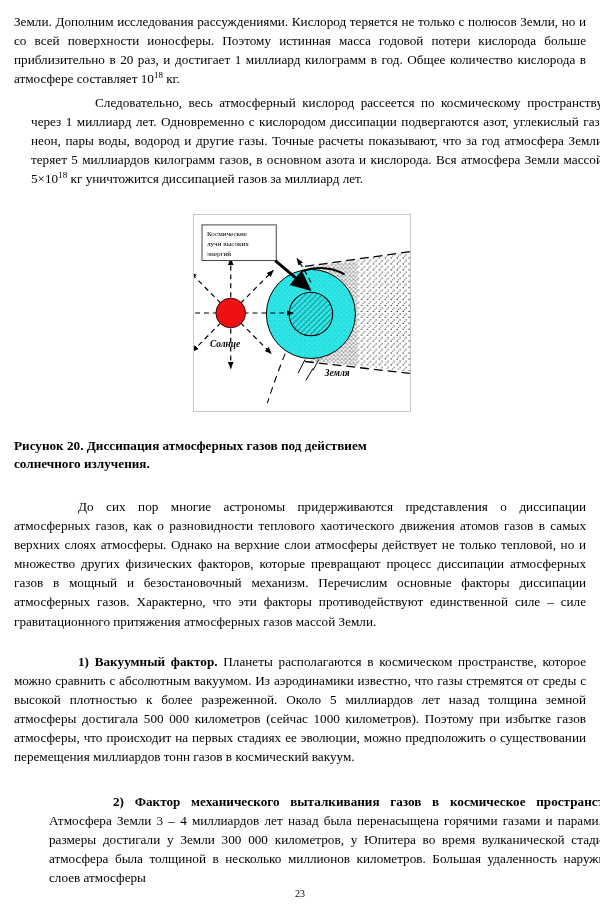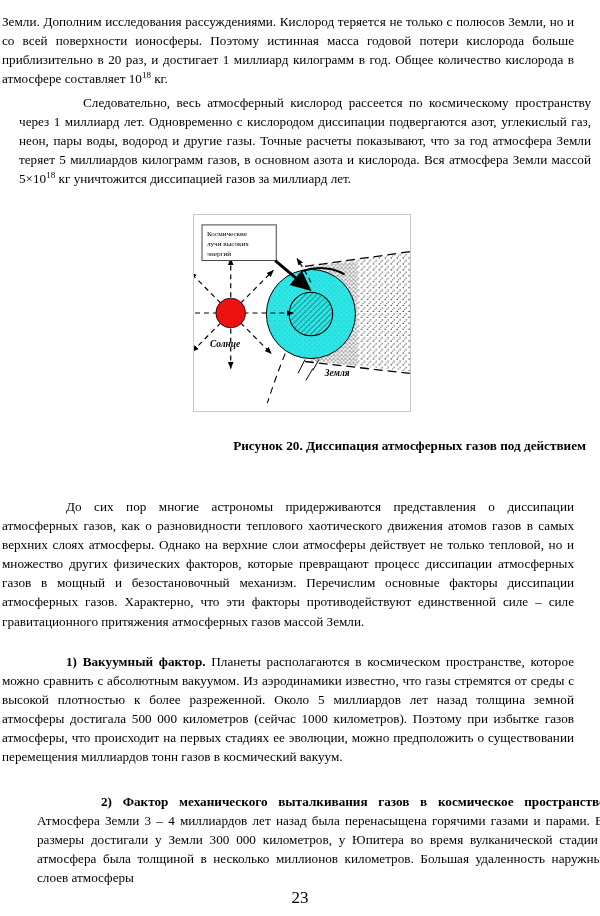--- a/index.html
+++ b/index.html
@@ -17,21 +17,21 @@
   }
   .page {
     position: relative;
     width: 600px;
     height: 916px;
     padding: 0;
     box-sizing: border-box;
   }
   .body-text {
     position: absolute;
-    left: 2px;
+    left: 14px;
     width: 572px;
     font-size: 13.2px;
     line-height: 19.1px;
     text-align: justify;
     text-justify: inter-word;
     hyphens: none;
   }
   .indent {
     text-indent: 64px;
   }
@@ -58,33 +58,33 @@
     width: 100%;
     height: 100%;
   }
 
   
   .caption {
     position: absolute;
     left: 14px;
     width: 572px;
     top: 437px;
-    text-align: right;
+    text-align: left;
     font-size: 13.2px;
     line-height: 18px;
     font-weight: bold;
   }
 
   
   .page-number {
     position: absolute;
     left: 0;
     width: 600px;
     text-align: center;
-    font-size: 17px;
+    font-size: 10px;
   }
 </style>
 </head>
 <body>
 
 <div class="page">
 
   <div class="body-text" style="top:12px;">
     <span>Земли. Дополним исследования рассуждениями. Кислород теряется не только с полюсов Земли, но и со всей поверхности ионосферы. Поэтому истинная масса годовой потери кислорода больше приблизительно в 20 раз, и достигает 1 миллиард килограмм в год. Общее количество кислорода в атмосфере составляет 10</span><sup>18</sup><span> кг.</span>
   </div>
@@ -173,20 +173,21 @@
       <line x1="82" y1="46" x2="114" y2="73" stroke="#000000" stroke-width="3" marker-end="url(#arrowBig)"></line>
 
       <path d="M118,68 Q112,56 104,44" stroke="#000000" stroke-width="1.2" fill="none" stroke-dasharray="5,4" marker-end="url(#arrowThin)"></path>
 
       <path d="M108,57 Q132,49 152,60" stroke="#000000" stroke-width="2" fill="none"></path>
     </svg>
   </div>
 
   <div class="caption">
     <div>Рисунок 20. Диссипация атмосферных газов под действием</div>
+    <div>солнечного излучения.</div>
   </div>
 
   <div class="body-text indent" style="top:497px;">До сих пор многие астрономы придерживаются представления о диссипации атмосферных газов, как о разновидности теплового хаотического движения атомов газов в самых верхних слоях атмосферы. Однако на верхние слои атмосферы действует не только тепловой, но и множество других физических факторов, которые превращают процесс диссипации атмосферных газов в мощный и безостановочный механизм. Перечислим основные факторы диссипации атмосферных газов. Характерно, что эти факторы противодействуют единственной силе – силе гравитационного притяжения атмосферных газов массой Земли.</div>
 
   <div class="body-text indent" style="top:652px;">
     <b>1)</b>
     <b>Вакуумный фактор.</b><span> Планеты располагаются в космическом пространстве, которое можно сравнить с абсолютным вакуумом. Из аэродинамики известно, что газы стремятся от среды с высокой плотностью к более разреженной. Около 5 миллиардов лет назад толщина земной атмосферы достигала 500 000 километров (сейчас 1000 километров). Поэтому при избытке газов атмосферы, что происходит на первых стадиях ее эволюции, можно предположить о существовании перемещения миллиардов тонн газов в космический вакуум.</span>
   </div>
 
   <div class="body-text indent" style="top:792px;margin-left:35px;">

